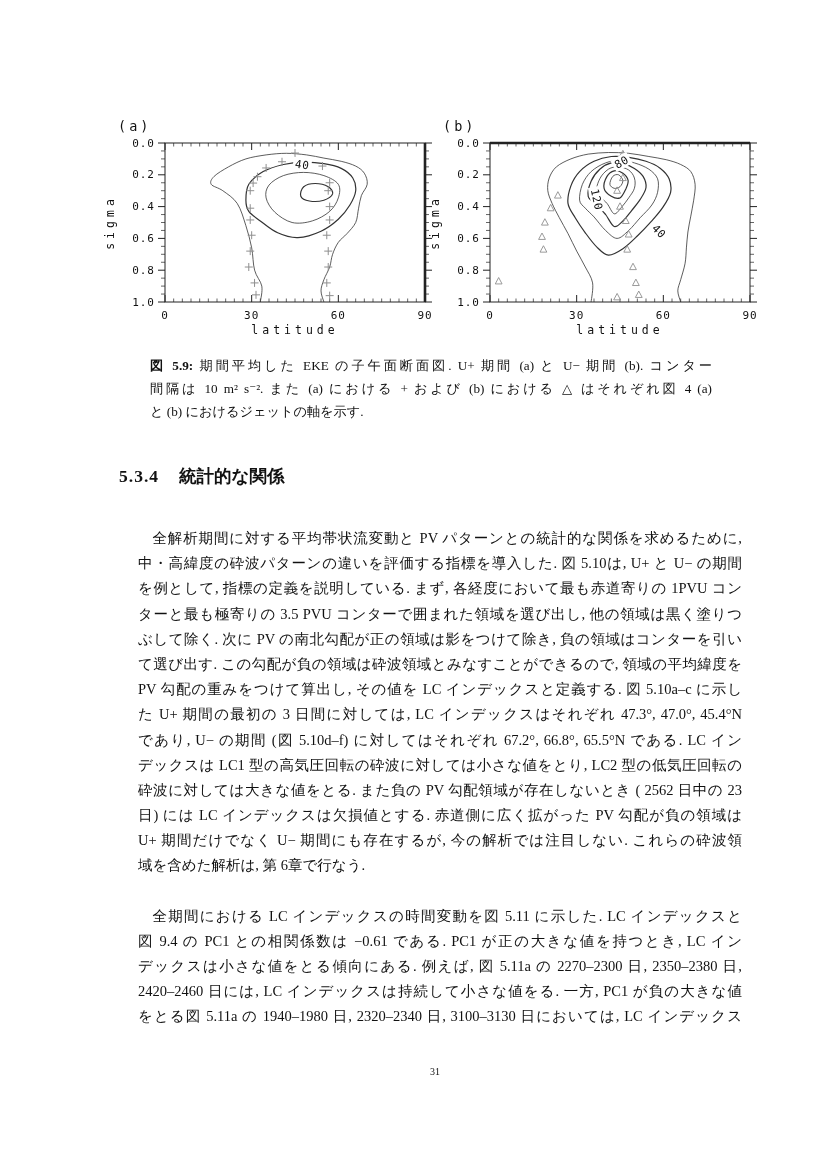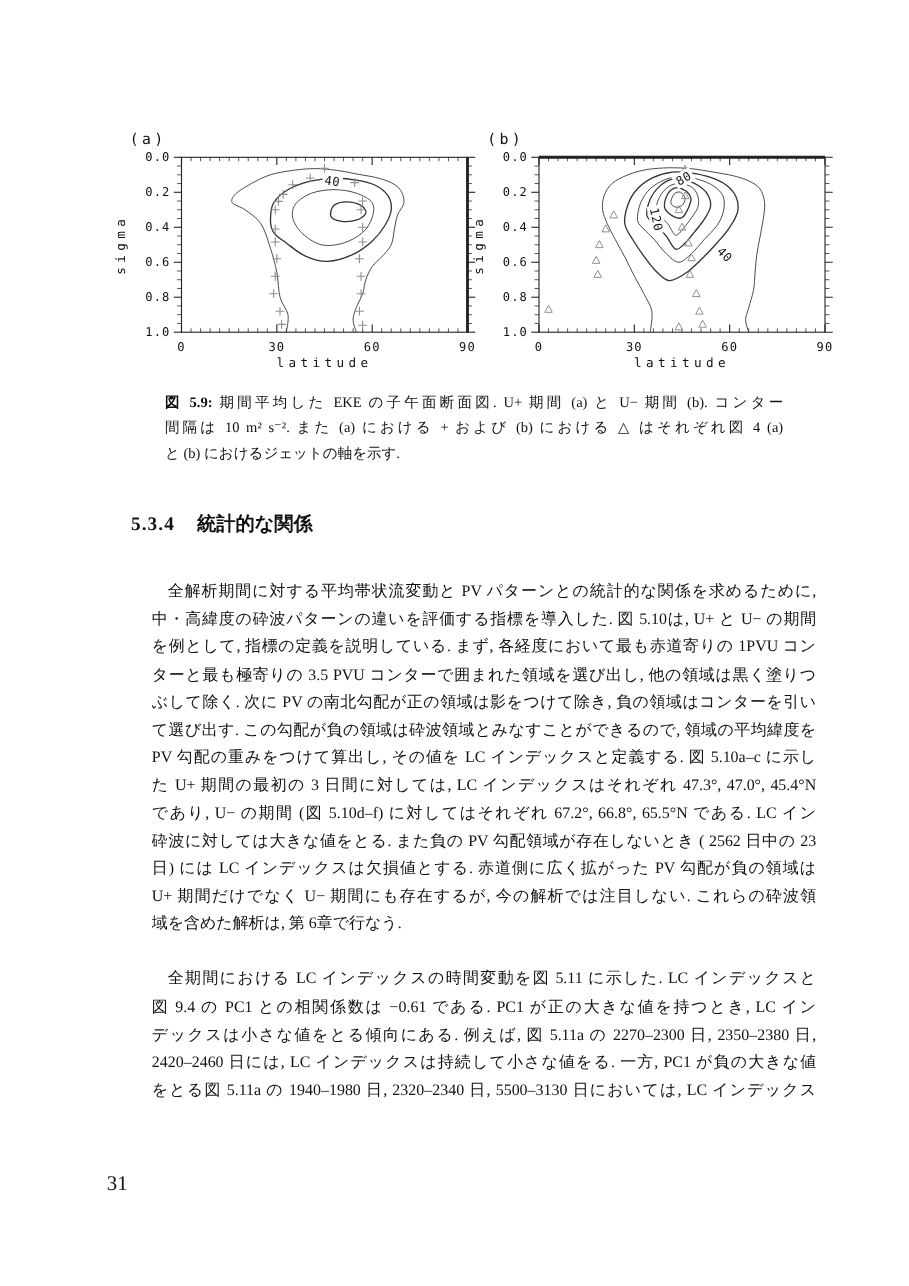--- a/index.html
+++ b/index.html
@@ -16,21 +16,21 @@
   .cap-line{text-align:justify;text-align-last:justify;overflow:hidden;height:23px;}
   .cap-line.cap-last{text-align-last:left;}
   .b{font-weight:bold;}
   .heading{position:absolute;left:119px;top:464px;font-size:17.5px;font-weight:bold;}
   .sec-num{margin-right:20px;letter-spacing:1px;}
   .content{position:absolute;left:97px;top:526px;width:645px;font-size:14.5px;}
   .line{line-height:25.2px;height:25.2px;text-align:justify;text-align-last:justify;overflow:hidden;margin-left:41px;}
   .line.first{text-indent:1em;}
   .line.last{text-align-last:left;}
   .para + .para{margin-top:25px;}
-  .pageno{position:absolute;left:97px;top:1066px;width:676px;font-size:19px;}
+  .pageno{position:absolute;left:97px;top:1066px;width:676px;text-align:center;font-size:10px;}
 </style>
 </head>
 <body>
 
 <div class="page">
 
   <svg id="plot-a" width="340" height="240" viewBox="0 0 340 240">
       <rect x="65" y="38" width="260" height="159" fill="none" stroke="#222" stroke-width="1"></rect>
       <line x1="325" y1="38" x2="325" y2="197" stroke="#222" stroke-width="2.6"></line>
       <line x1="65" y1="197" x2="65" y2="190" stroke="#222" stroke-width="1"></line>
@@ -355,29 +355,30 @@
       <div class="para">
         <div class="line first">全解析期間に対する平均帯状流変動と PV パターンとの統計的な関係を求めるために,</div>
         <div class="line">中・高緯度の砕波パターンの違いを評価する指標を導入した. 図 5.10は, U+ と U− の期間</div>
         <div class="line">を例として, 指標の定義を説明している. まず, 各経度において最も赤道寄りの 1PVU コン</div>
         <div class="line">ターと最も極寄りの 3.5 PVU コンターで囲まれた領域を選び出し, 他の領域は黒く塗りつ</div>
         <div class="line">ぶして除く. 次に PV の南北勾配が正の領域は影をつけて除き, 負の領域はコンターを引い</div>
         <div class="line">て選び出す. この勾配が負の領域は砕波領域とみなすことができるので, 領域の平均緯度を</div>
         <div class="line">PV 勾配の重みをつけて算出し, その値を LC インデックスと定義する. 図 5.10a–c に示し</div>
         <div class="line">た U+ 期間の最初の 3 日間に対しては, LC インデックスはそれぞれ 47.3°, 47.0°, 45.4°N</div>
         <div class="line">であり, U− の期間 (図 5.10d–f) に対してはそれぞれ 67.2°, 66.8°, 65.5°N である. LC イン</div>
+        <div class="line">デックスは LC1 型の高気圧回転の砕波に対しては小さな値をとり, LC2 型の低気圧回転の</div>
         <div class="line">砕波に対しては大きな値をとる. また負の PV 勾配領域が存在しないとき ( 2562 日中の 23</div>
         <div class="line">日) には LC インデックスは欠損値とする. 赤道側に広く拡がった PV 勾配が負の領域は</div>
         <div class="line">U+ 期間だけでなく U− 期間にも存在するが, 今の解析では注目しない. これらの砕波領</div>
         <div class="line last">域を含めた解析は, 第 6章で行なう.</div>
       </div>
       <div class="para">
         <div class="line first">全期間における LC インデックスの時間変動を図 5.11 に示した. LC インデックスと</div>
         <div class="line">図 9.4 の PC1 との相関係数は −0.61 である. PC1 が正の大きな値を持つとき, LC イン</div>
         <div class="line">デックスは小さな値をとる傾向にある. 例えば, 図 5.11a の 2270–2300 日, 2350–2380 日,</div>
         <div class="line">2420–2460 日には, LC インデックスは持続して小さな値をる. 一方, PC1 が負の大きな値</div>
-        <div class="line">をとる図 5.11a の 1940–1980 日, 2320–2340 日, 5500–3130 日においては, LC インデックス</div>
+        <div class="line">をとる図 5.11a の 1940–1980 日, 2320–2340 日, 3100–3130 日においては, LC インデックス</div>
       </div>
     </div>
 
   <div class="pageno">31</div>
 
 </div>
 
 </body></html>

